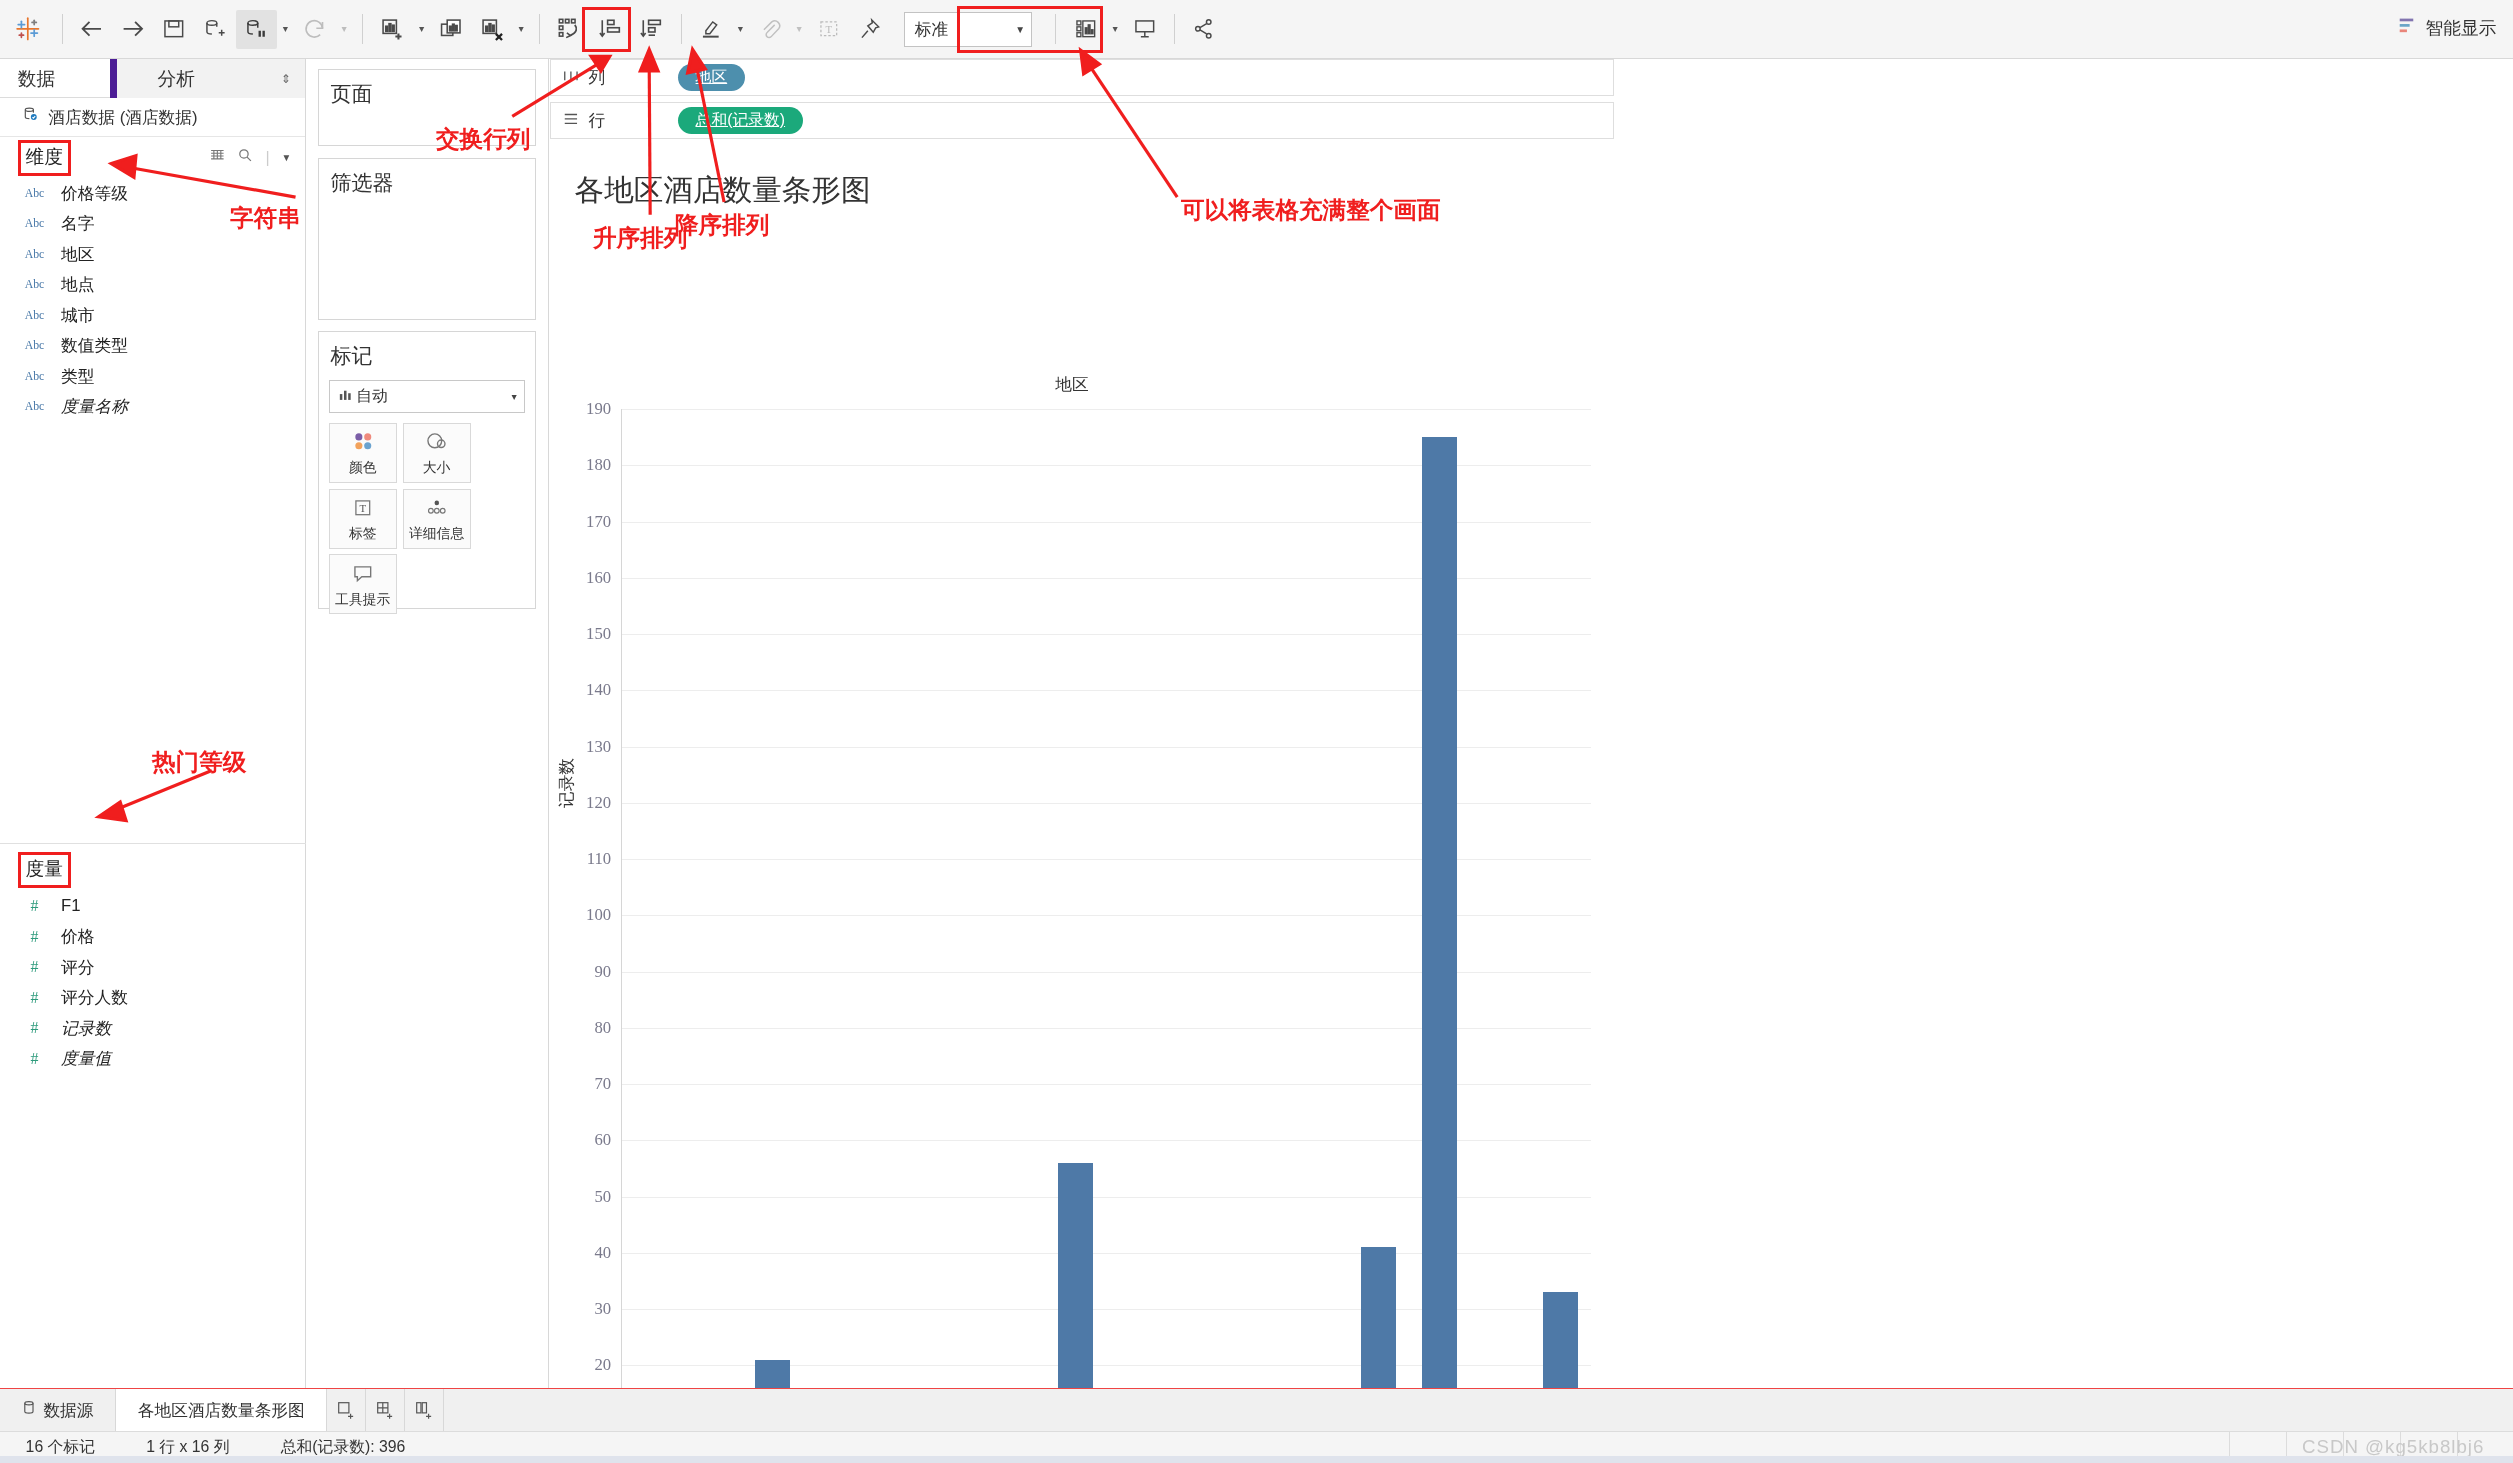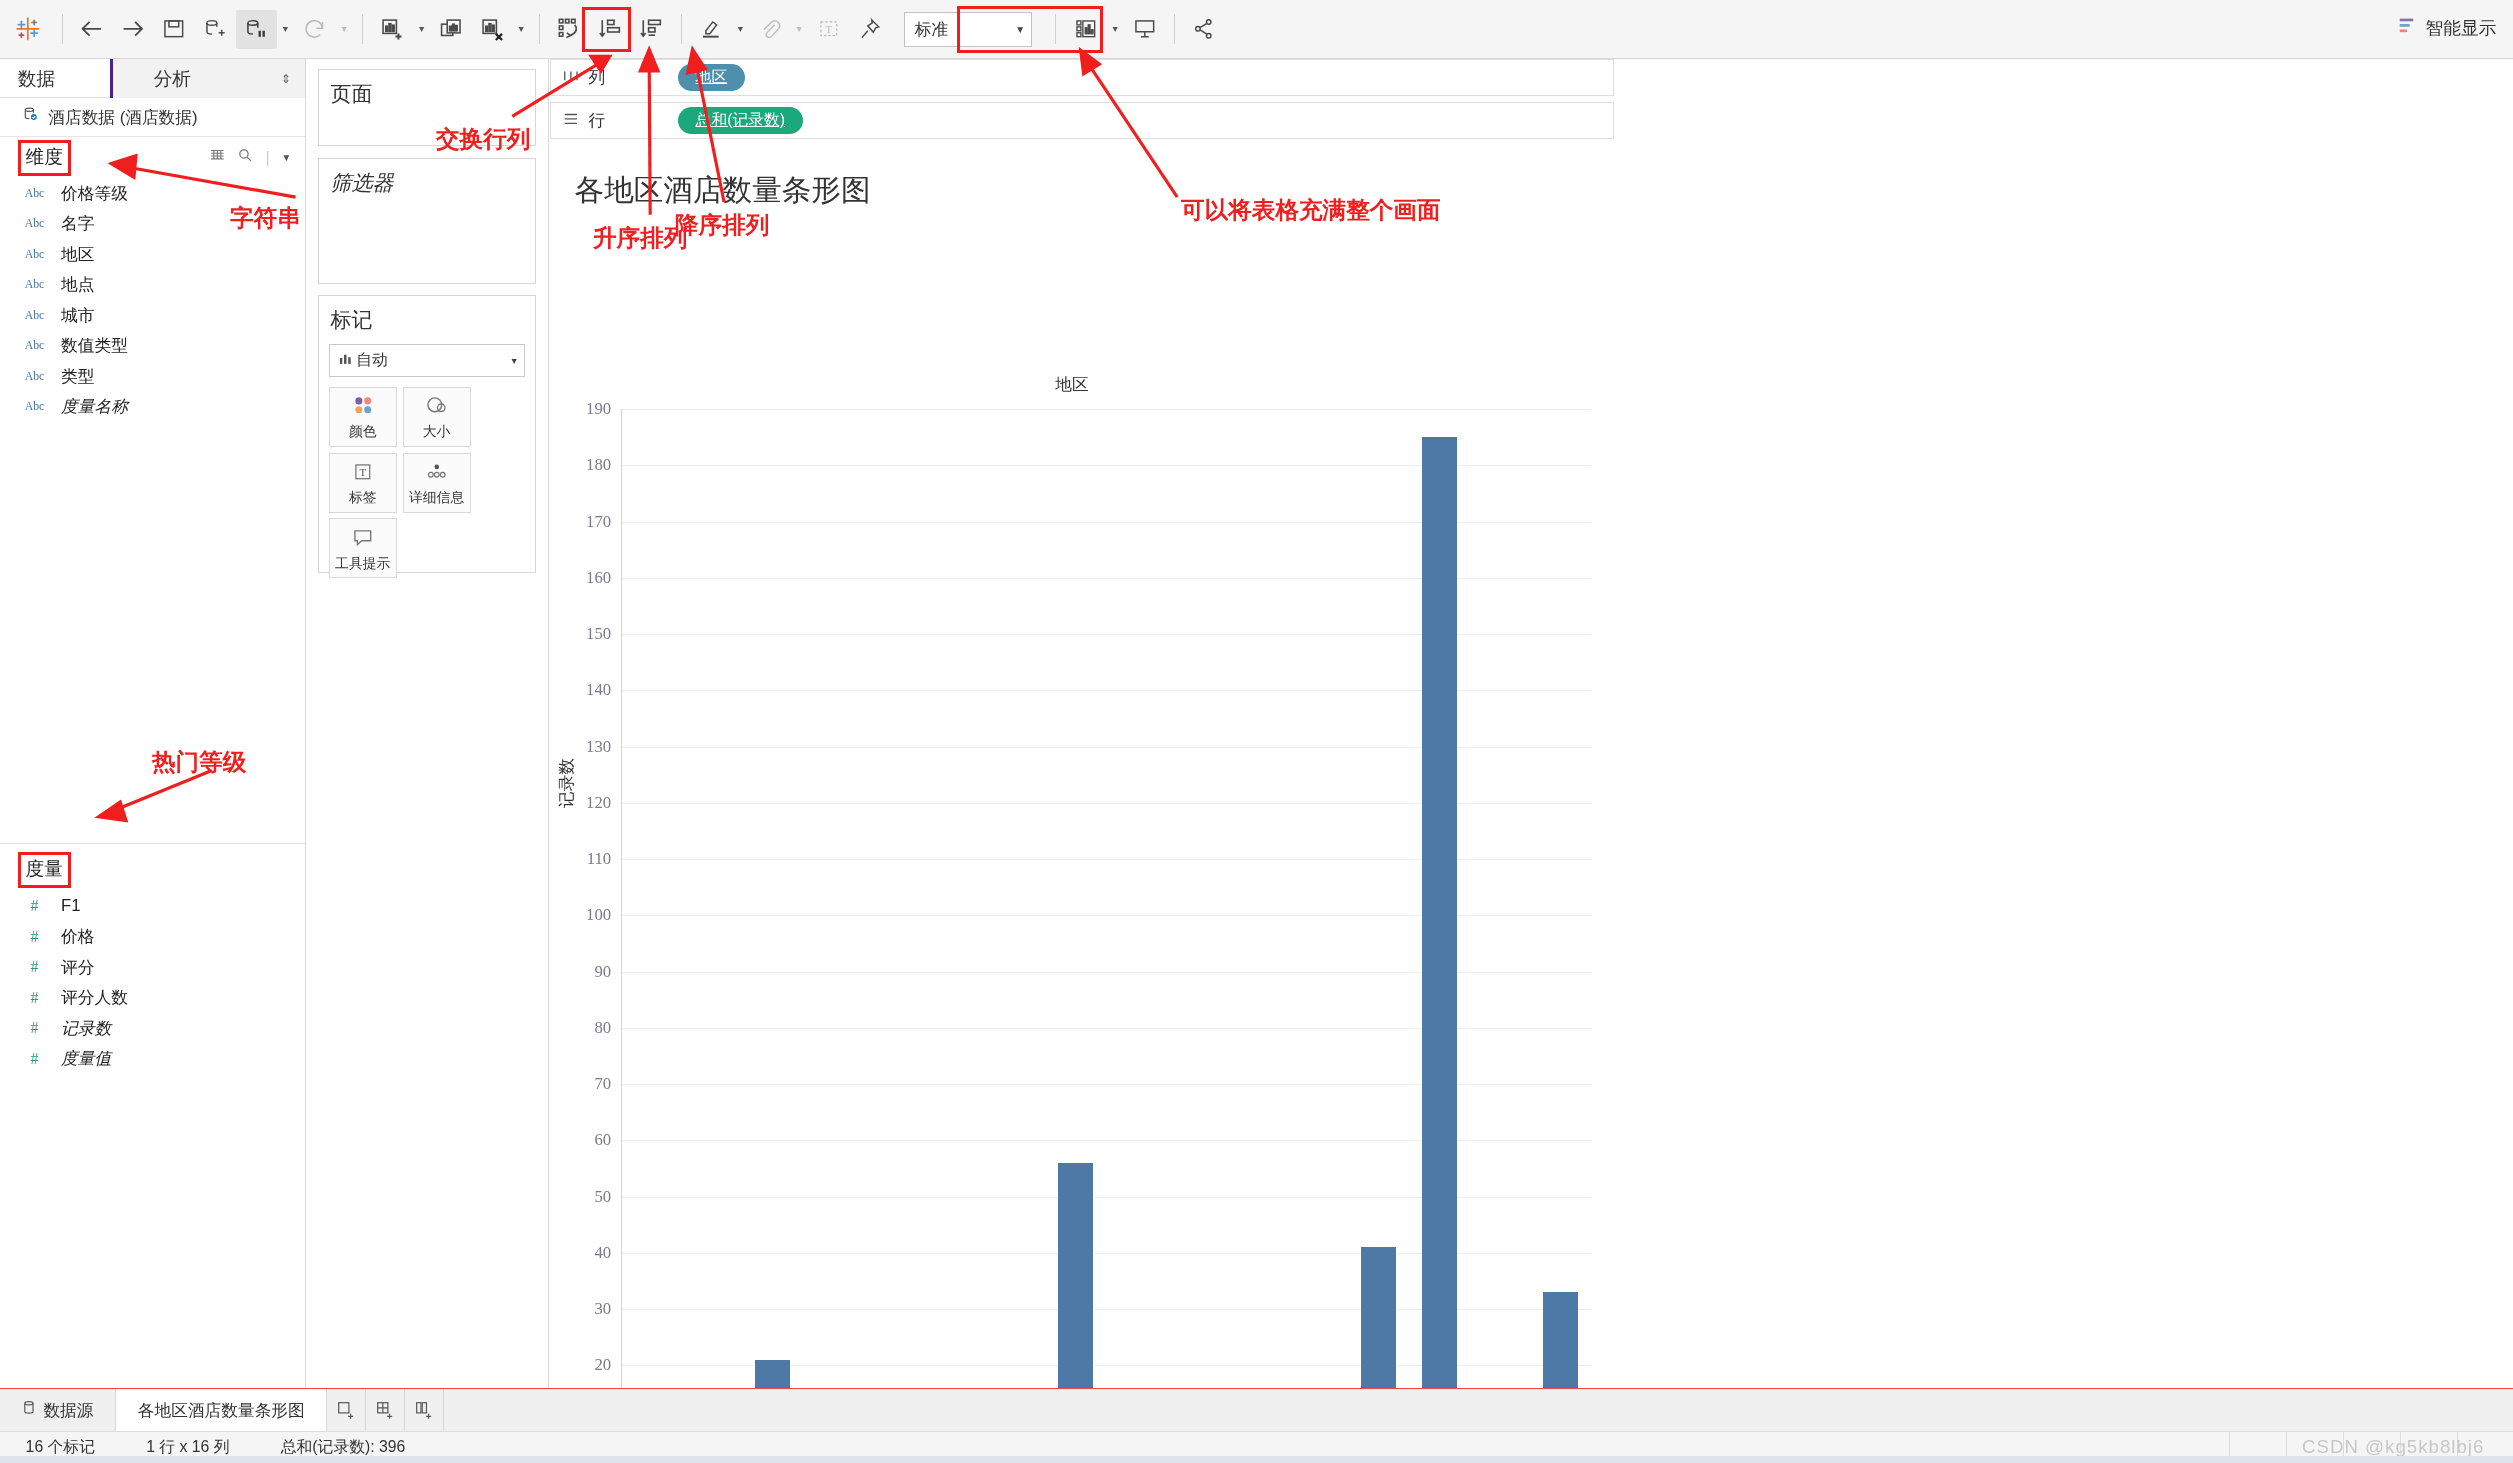--- a/index.html
+++ b/index.html
@@ -40,40 +40,40 @@
   }
   .red-box-fit {
     position:absolute; border:3.9px solid #f01e1e; left:957px; top:5.9px; width:146px; height:47px; pointer-events:none;
   }
 
   
   .datapane { position:absolute; left:0; top:59px; width:306px; height:1329px; background:#fff; border-right:1px solid #d8d8d8; }
   .dp-tabs { height:39px; display:flex; border-bottom:1px solid #dcdcdc; background:#fff;}
   .dp-tab { display:flex; align-items:center; font-size:18.7px; color:#333; padding:0 0 0 17.7px; height:39px; }
   .dp-tab.t1 { width:110px; }
-  .dp-tab.t2 { width:196px; background:#f2f2f2; border-left:3px solid #4c1d95; justify-content:flex-start; padding-left:41px; position:relative;}
+  .dp-tab.t2 { width:196px; background:#f2f2f2; border-left:7px solid #4c1d95; justify-content:flex-start; padding-left:41px; position:relative;}
   .dp-tab.t2 .updown { position:absolute; right:13.8px; font-size:11.8px; color:#666; }
   .dp-source { height:39px; display:flex; align-items:center; gap:8.9px; padding-left:21.7px; font-size:16.7px; color:#333; border-bottom:1px solid #e6e6e6;}
   .dp-sec-head { height:41px; display:flex; align-items:center; padding-left:17.7px; position:relative; }
   .dp-sec-title { font-size:18.7px; color:#222; }
   .dp-sec-title.boxed { border:3px solid #f01e1e; padding:1px 4.9px 3px 4.9px; }
   .dp-sec-tools { position:absolute; right:13.8px; display:flex; align-items:center; gap:11.8px; color:#777; }
   .dp-field { height:30.5px; display:flex; align-items:center; gap:13.8px; padding-left:21.7px; font-size:16.7px; color:#222; }
   .dp-field .ic { font-size:11.8px; color:#4878a8; font-family:"Liberation Serif",serif; width:25.6px; text-align:center;}
   .dp-field .ic.num { color:#2e9b7c; font-size:15.8px; }
   .dp-field .lbl.italic { font-style:italic; }
   .dp-divider { height:1px; background:#e0e0e0; margin:5.9px 0; }
   .measures-block { position:absolute; left:0; top:778px; width:306px; }
 
   
   .cards { position:absolute; left:306px; top:59px; width:243px; height:1329px; background:#fff; border-right:1px solid #d8d8d8; padding:9.9px 11.8px 0 11.8px;}
   .card { border:1px solid #d6d6d6; background:#fff; margin-bottom:11.8px; }
   .card-title { font-size:21px; color:#333; padding:9.9px 0 7.9px 11.8px; }
   .card.pages { height:77px; }
-  .card.filters { height:126px;font-style:italic; }
+  .card.filters { height:162px; }
   .card.marks { height:278px; }
   .marks-select {
     margin:2px 9.9px 9.9px 9.9px; height:32.5px; border:1px solid #c8c8c8; background:#fff;
     display:flex; align-items:center; justify-content:space-between; padding:0 5.9px 0 8.9px; font-size:15.8px; color:#333;
   }
   .marks-select .left { display:flex; align-items:center; gap:1px; }
   .marks-select .cv { font-size:8.9px; color:#444; }
   .mark-grid { display:flex; flex-wrap:wrap; gap:5.9px; padding:0 9.9px; }
   .mark-btn { width:68px; height:60px; border:1px solid #d9d9d9; background:#fbfbfb; display:flex; flex-direction:column; align-items:center; justify-content:center; gap:3px; }
   .mark-btn .mlbl { font-size:13.8px; color:#333; }

